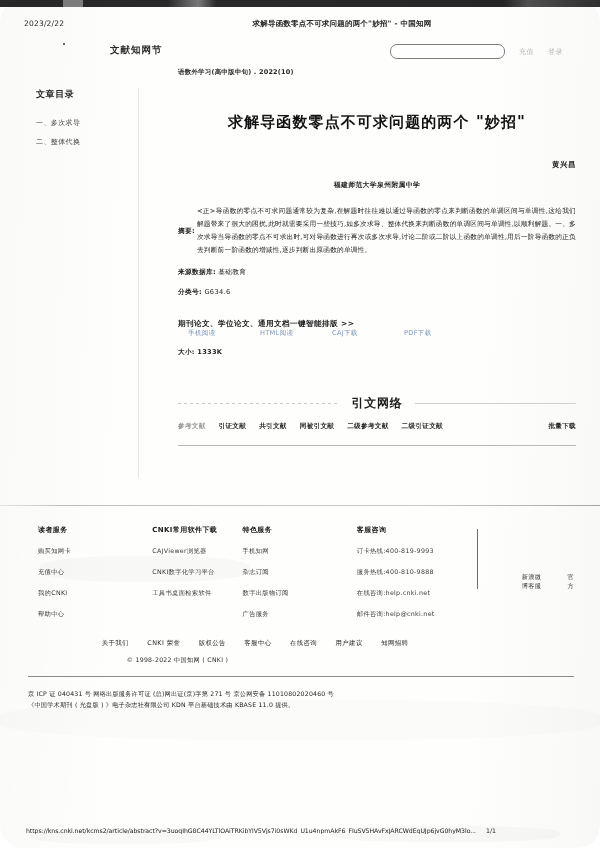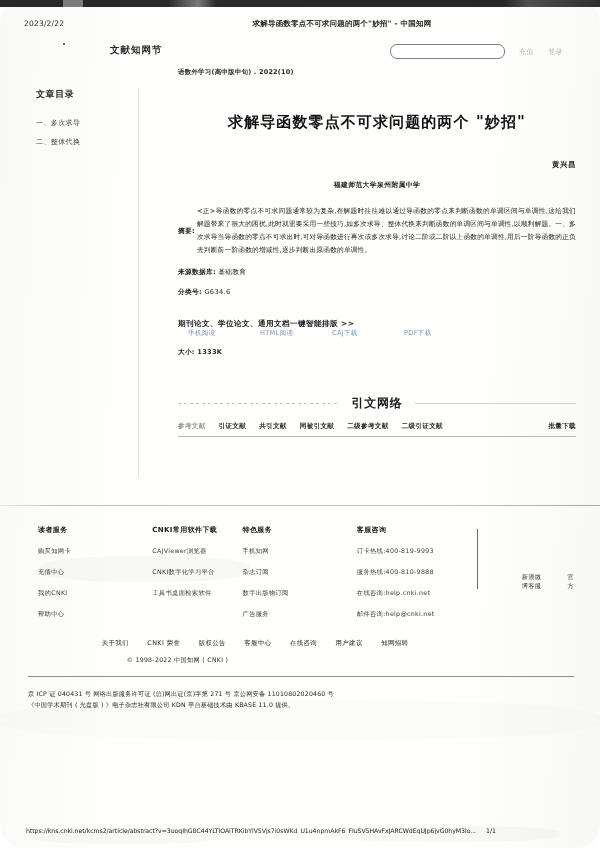--- a/index.html
+++ b/index.html
@@ -119,21 +119,21 @@
   .cite-head { display: flex; align-items: center; }
   .cite-rule-l {
     flex: 1; height: 1px;
     background: repeating-linear-gradient(90deg,#c8c8c8 0 3px, transparent 3px 6px);
   }
   .cite-rule-l:after { content:""; }
   .cite-rule-r { flex: 1; height: 1px; background: #cfcfcf; }
   .cite-title { font-size: 12px; font-weight: 700; color: #1c1c1c; margin: 0 12px; letter-spacing: .8px; }
   .cite-tabs {
     margin-top: 10px; display: flex; align-items: flex-end;
-    border-bottom: 1px solid #b9b9b9; padding-bottom: 5px;
+    border-bottom: 1px solid #b9b9b9; padding-bottom: 14px;
   }
   .cite-tab { font-size: 6.6px; font-weight: 700; color: #2c2c2c; margin-right: 13px; letter-spacing: .3px; cursor: pointer; }
   .cite-tab.first { color: #9a9a9a; }
   .cite-spacer { flex: 1; }
   .cite-batch { font-size: 6.6px; font-weight: 700; color: #2c2c2c; letter-spacing: .3px; cursor: pointer; }
 
   
   .sep-line {
     position: absolute; top: 505px; left: 0; width: 600px; height: 1px;
     background: linear-gradient(90deg, rgba(170,170,170,.25) 0%, rgba(140,140,140,.55) 10%, rgba(150,150,150,.5) 70%, rgba(120,120,120,.65) 100%);

